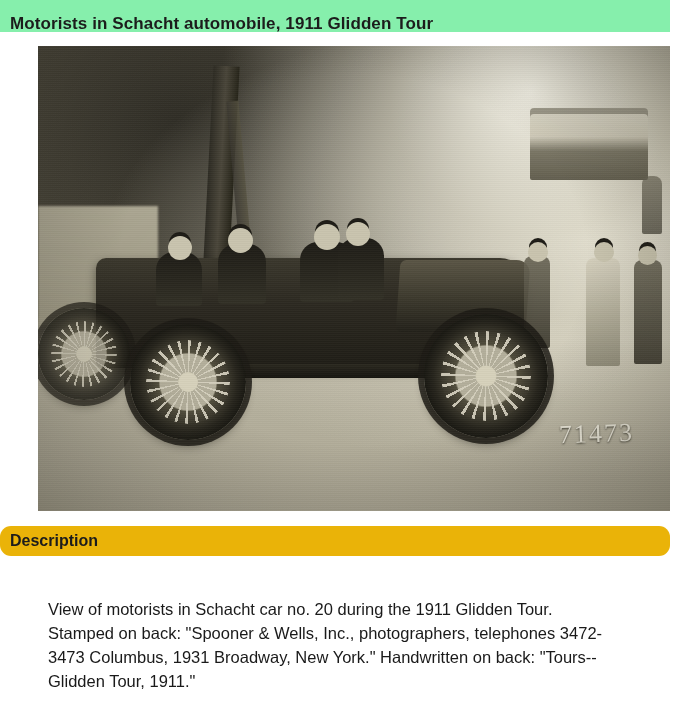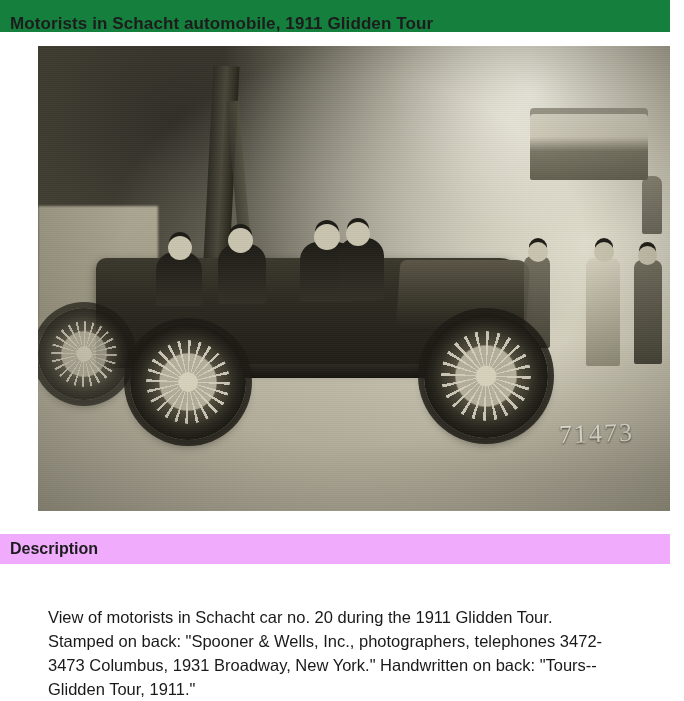--- a/index.html
+++ b/index.html
@@ -14,21 +14,21 @@
     color: #1a1a1a;
     overflow: hidden;
   }
   .page {
     position: relative;
     width: 684px;
     height: 701px;
     box-sizing: border-box;
   }
   .title-bar {
-    background: #15803d;
+    background: #86efac;
     height: 32px;
     display: flex;
     align-items: center;
     padding: 15px 0 0 10px;
     box-sizing: border-box;
     margin: 0 0 0 0;
     width: 670px;
   }
   .title-bar .title-text {
     font-size: 17px;
@@ -187,28 +187,29 @@
     background: radial-gradient(ellipse at 50% 46%, rgba(0,0,0,0) 52%, rgba(45,42,32,0.35) 100%);
     pointer-events: none;
   }
   .photo-grain {
     position: absolute; inset: 0;
     background-image:
       repeating-linear-gradient(0deg, rgba(255,255,255,0.025) 0 1px, rgba(0,0,0,0.02) 1px 2px);
     pointer-events: none;
   }
   .section-bar {
-    background: #f0abfc;
+    background: #eab308;
     height: 30px;
     display: flex;
     align-items: center;
     padding: 0 0 0 10px;
     box-sizing: border-box;
     width: 670px;
-    margin-top: 23px;
+    margin-top: 15px;
+    border-radius: 11px;
   }
   .section-bar .section-text {
     font-size: 16px;
     font-weight: bold;
     color: #1c1c1c;
     line-height: 1;
   }
   .description-body {
     padding: 34px 40px 0 40px;
     width: 670px;

